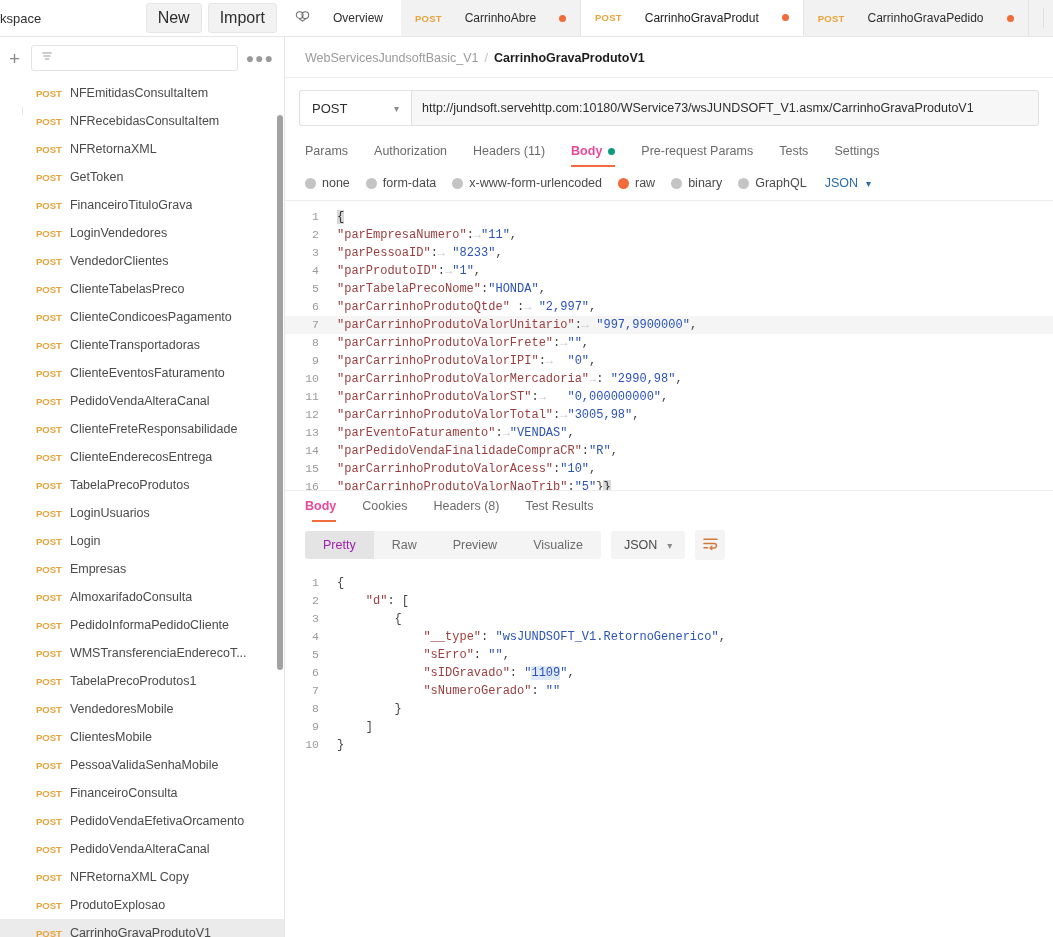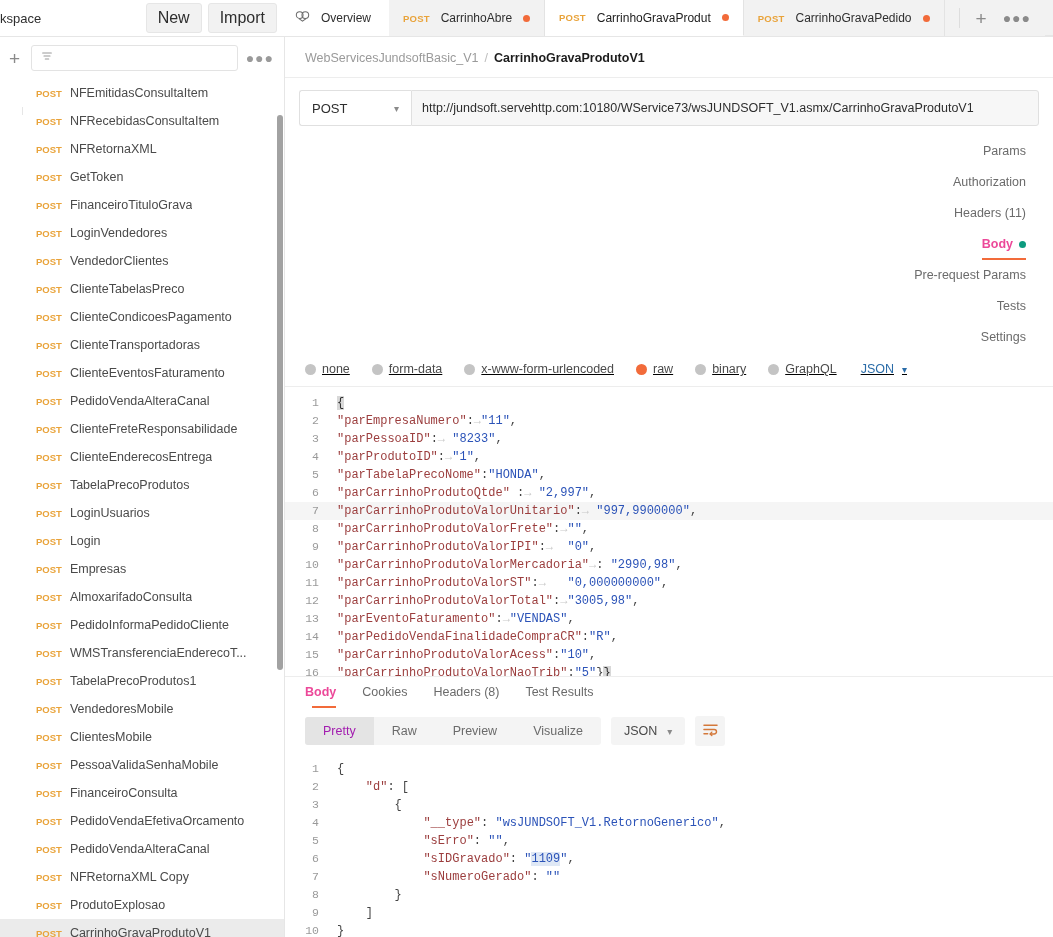--- a/index.html
+++ b/index.html
@@ -26,21 +26,21 @@
     background: #f2f2f2; border: 1px solid #e6e6e6; border-radius: 3px;
     font-size: 16px; color: #2e2e2e; padding: 5px 11px; cursor: pointer;
     font-family: "Liberation Sans", sans-serif;
   }
 
   .tabbar {
     flex: 1; display: flex; align-items: stretch;
     background: #f2f2f2; border-bottom: 1px solid #e6e6e6;
   }
   .tab {
-    display: flex; align-items: center; gap: 11px;
+    display: flex; align-items: center; gap: 23px;
     padding: 0 14px; font-size: 12px; color: #2e2e2e;
     border-right: 1px solid #e3e3e3; background: #f2f2f2;
     cursor: pointer; white-space: nowrap; position: relative;
   }
   .tab.active { background: #ffffff; border-bottom: 1px solid #fff; }
   .tab.overview { padding-left: 10px; padding-right: 18px; background:#fff; border-right: none;}
   .tab .method { font-size: 9.5px; font-weight: bold; color: #e9a33a; letter-spacing: .2px; }
   .tab .tname { font-size: 12px; color: #2e2e2e; max-width: 118px; overflow: hidden; text-overflow: clip; white-space: nowrap;}
   .tab.active .tname { color: #1c1c1c; }
   .dot-unsaved { width: 7px; height: 7px; border-radius: 50%; background: #f26b3a; flex: 0 0 7px; }
@@ -104,36 +104,36 @@
     background: #fff; display: flex; align-items: center; justify-content: space-between;
     padding: 0 12px; font-size: 13px; color: #2e2e2e; cursor: pointer;
   }
   .caret { color: #8a8a8a; font-size: 10px; }
   .url-box {
     flex: 1; height: 36px; border: 1px solid #e0e0e0; border-radius: 0 3px 3px 0;
     background: #f7f7f7; display: flex; align-items: center; padding: 0 10px;
     font-size: 12.5px; color: #2e2e2e; cursor: text; overflow: hidden; white-space: nowrap;
   }
 
-  .req-tabs { display: flex; gap: 0; padding: 0 14px; align-items: flex-end; flex-direction: column; }
+  .req-tabs { display: flex; gap: 0; padding: 0 14px; align-items: flex-end; }
   .rtab {
     font-size: 12.5px; color: #6b6b6b; padding: 8px 13px 9px 13px;
     cursor: pointer; position: relative; display: flex; align-items: center; gap: 6px;
     white-space: nowrap;
   }
   .rtab:first-child { padding-left: 6px; }
   .rtab.active { color: #ec4899; font-weight: bold; }
   .rtab.active::after {
     content: ''; position: absolute; left: 13px; right: 13px; bottom: 0;
     height: 2px; background: #f26b3a;
   }
   .green-dot { width: 7px; height: 7px; border-radius: 50%; background: #0d9b7f; }
 
   .body-types {
-    display: flex; align-items: center; gap: 6px; padding: 9px 14px 10px 20px; text-decoration: underline;
+    display: flex; align-items: center; gap: 0; padding: 9px 14px 10px 20px;
   }
   .radio-opt {
     display: flex; align-items: center; gap: 6px; font-size: 12.5px;
     color: #4a4a4a; cursor: pointer; margin-right: 16px; white-space: nowrap;
   }
   .radio {
     width: 11px; height: 11px; border-radius: 50%; background: #c4c4c4; flex: 0 0 11px;
   }
   .radio.on { background: #f26b3a; }
   .json-sel {

